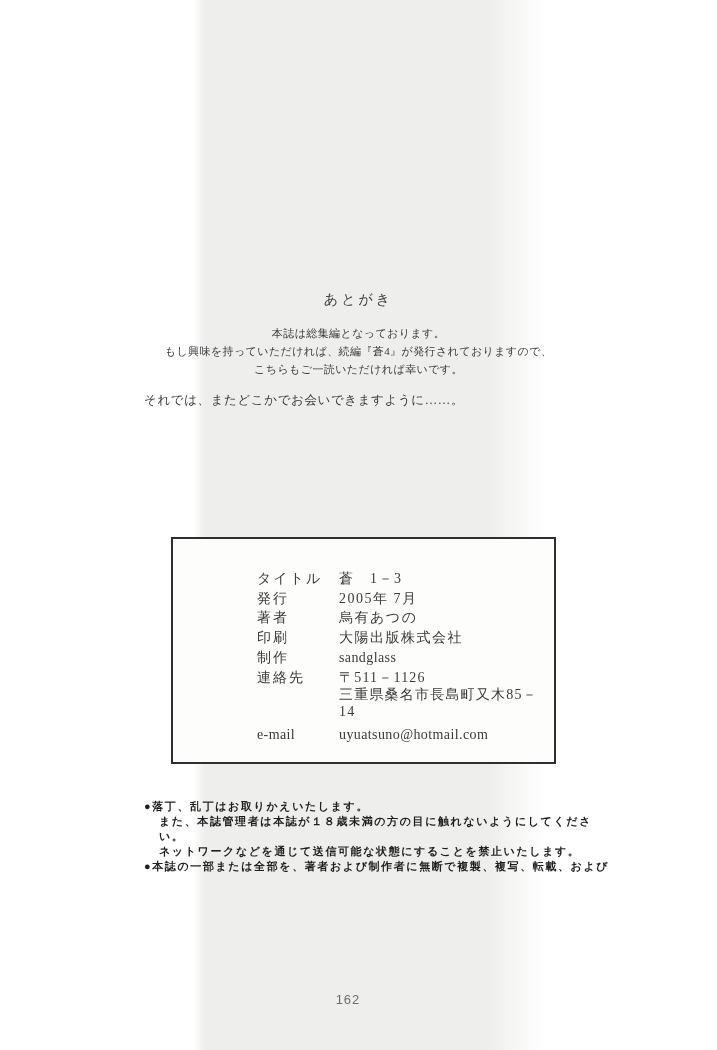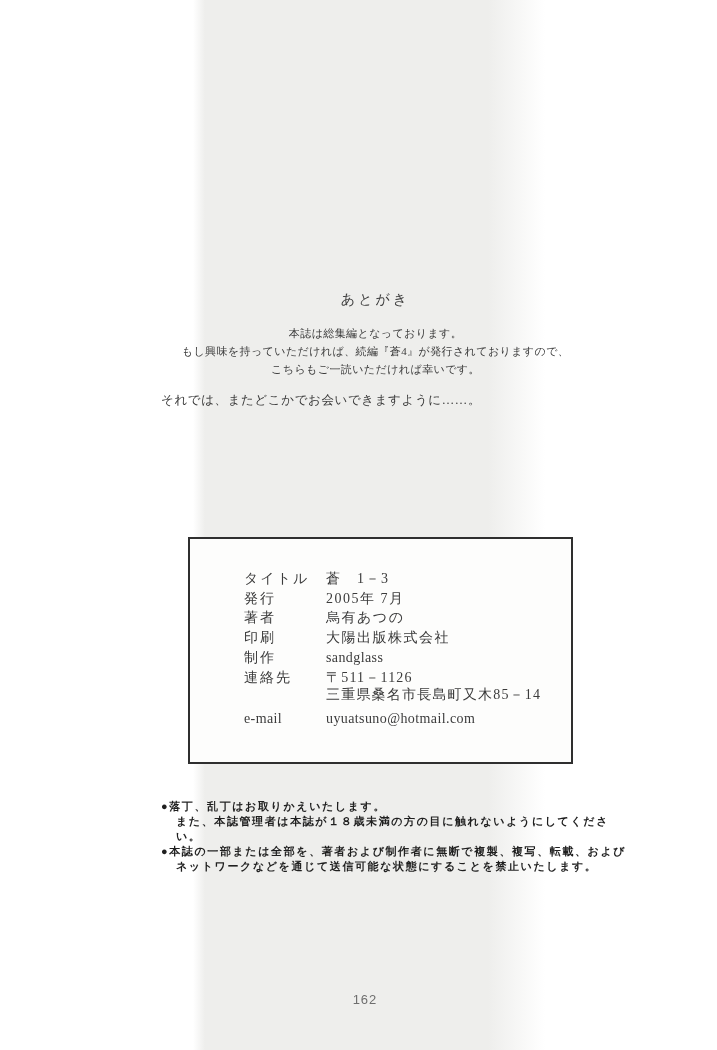--- a/index.html
+++ b/index.html
@@ -19,21 +19,21 @@
   .scan-shade {
     position: absolute; left: 193px; top: 0;
     width: 352px; height: 1050px;
     background: linear-gradient(90deg,
       rgba(238,238,236,0) 0px,
       var(--scan_shade, #eeeeec) 12px,
       var(--scan_shade, #eeeeec) 295px,
       rgba(238,238,236,0) 352px);
     z-index: 0;
   }
-  .content { position: absolute; inset: 0; z-index: 1; margin-left: 17px; }
+  .content { position: absolute; inset: 0; z-index: 1; }
 
   .afterword-heading {
     position: absolute; top: 291px; left: 0; width: 717px;
     text-align: center;
     font-size: 14px; letter-spacing: 3px; font-weight: 500;
   }
   .afterword-body {
     position: absolute; top: 325px; left: 0; width: 717px;
     text-align: center;
     font-size: 11px; line-height: 17.8px; letter-spacing: 0.4px;
@@ -42,21 +42,21 @@
     position: absolute; top: 392px; left: 0; width: 608px;
     text-align: center;
     font-size: 12.5px; letter-spacing: 0.6px;
   }
 
   .colophon-box {
     position: absolute; left: 171px; top: 537px;
     width: 385px; height: 227px;
     border: 2px solid var(--box_border, #2f2f2f);
     background: #fdfdfc;
-    padding: 30px 10px 0 54px;
+    padding: 30px 10px 0 84px;
     font-size: 14px;
   }
   .colophon-row { display: flex; line-height: 19.7px; }
   .colophon-row .label {
     width: 82px; flex: none; letter-spacing: 2px;
   }
   .colophon-row .value { letter-spacing: 1.5px; }
   .colophon-row .value.latin {
     letter-spacing: 0.4px;
     font-family: "Liberation Serif", "DejaVu Serif", serif;
@@ -132,20 +132,20 @@
       </div>
       <div class="colophon-row email-row">
         <span class="label">e-mail</span>
         <span class="value latin">uyuatsuno@hotmail.com</span>
       </div>
     </div>
 
     <div class="notices">
       <div class="notice-line">●落丁、乱丁はお取りかえいたします。</div>
       <div class="notice-line indent">また、本誌管理者は本誌が１８歳未満の方の目に触れないようにしてください。</div>
+      <div class="notice-line indent">ネットワークなどを通じて送信可能な状態にすることを禁止いたします。</div>
       <div class="notice-line">●本誌の一部または全部を、著者および制作者に無断で複製、複写、転載、および</div>
-      <div class="notice-line indent">ネットワークなどを通じて送信可能な状態にすることを禁止いたします。</div>
     </div>
 
     <div class="page-number">162</div>
 
   </div>
 </div>
 
 </body></html>

